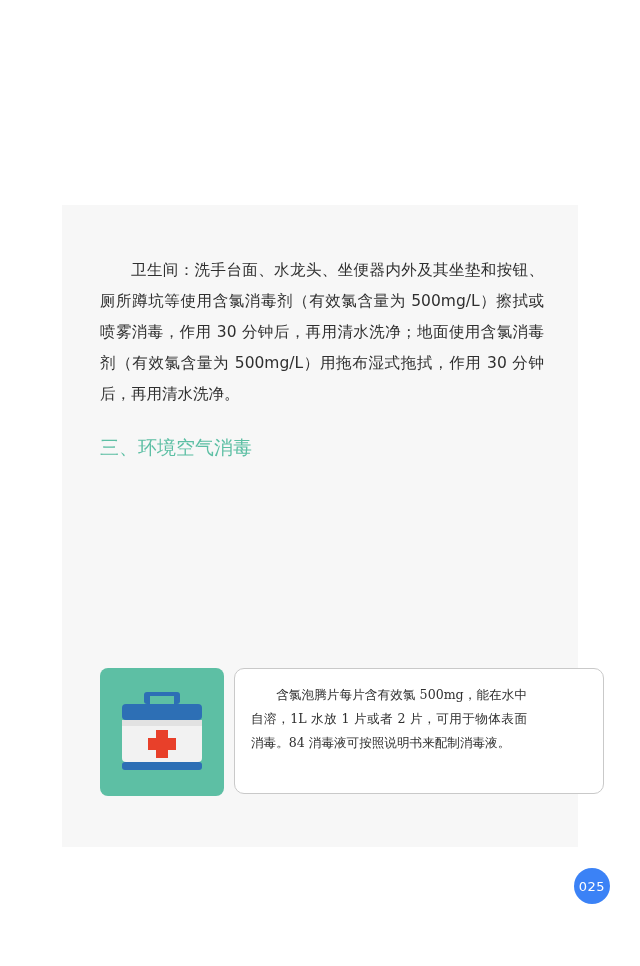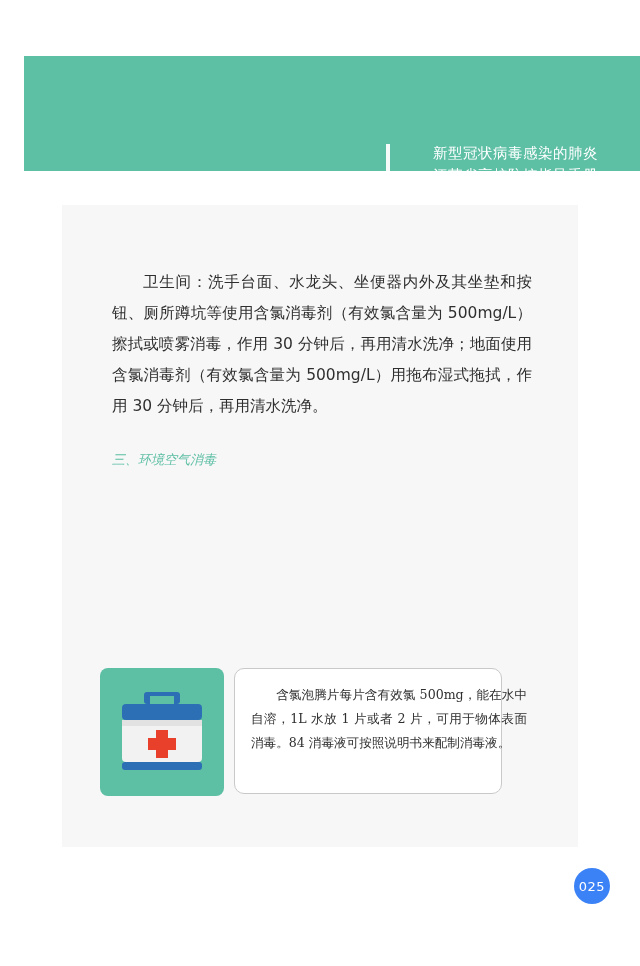--- a/index.html
+++ b/index.html
@@ -80,33 +80,32 @@
     top: 255px;
     width: 444px;
     font-family: "DejaVu Sans", "Liberation Sans", sans-serif;
     color: #2f2f2f;
     font-size: 15.5px;
     line-height: 31px;
     text-align: justify;
     text-justify: inter-ideograph;
   }
   .body-text p {
-    margin: 12px;
+    margin: 0;
   }
   .indent {
     text-indent: 2em;
   }
   .section-head {
     color: #5dbfa4;
-    font-size: 13px;
+    font-size: 19px;
     line-height: 31px;
     margin-top: 22px !important;
     margin-bottom: 4px !important;
     font-family: "DejaVu Sans", "Liberation Sans", sans-serif;
-    font-style: italic;
   }
   sup {
     font-size: 0.65em;
     vertical-align: super;
   }
 
   
   .note-wrap {
     position: absolute;
     left: 100px;
@@ -125,21 +124,21 @@
   }
   .kit-svg {
     position: absolute;
     left: 14px;
     top: 18px;
   }
   .note-box {
     position: absolute;
     left: 134px;
     top: 0;
-    width: 268px;
+    width: 370px;
     height: 126px;
     background: #ffffff;
     border: 1px solid #c9c9c9;
     border-radius: 10px;
     box-sizing: border-box;
   }
   .note-text {
     position: absolute;
     left: 16px;
     top: 14px;
@@ -168,27 +167,20 @@
     align-items: center;
     justify-content: center;
     letter-spacing: 0.5px;
   }
 </style>
 </head>
 <body>
 
 <div class="page">
 
-  <div class="header-band">
-    <div class="header-bar"></div>
-    <div class="header-title">
-      <span class="line">新型冠状病毒感染的肺炎</span>
-      <span class="line">江苏省高校防控指导手册</span>
-    </div>
-  </div>
 
   <div class="left-strip"></div>
 
   <div class="content-panel"></div>
 
   <div class="body-text">
     <p class="indent">卫生间：洗手台面、水龙头、坐便器内外及其坐垫和按钮、厕所蹲坑等使用含氯消毒剂（有效氯含量为 500mg/L）擦拭或喷雾消毒，作用 30 分钟后，再用清水洗净；地面使用含氯消毒剂（有效氯含量为 500mg/L）用拖布湿式拖拭，作用 30 分钟后，再用清水洗净。</p>
     <p class="section-head">三、环境空气消毒</p>
   </div>
 

